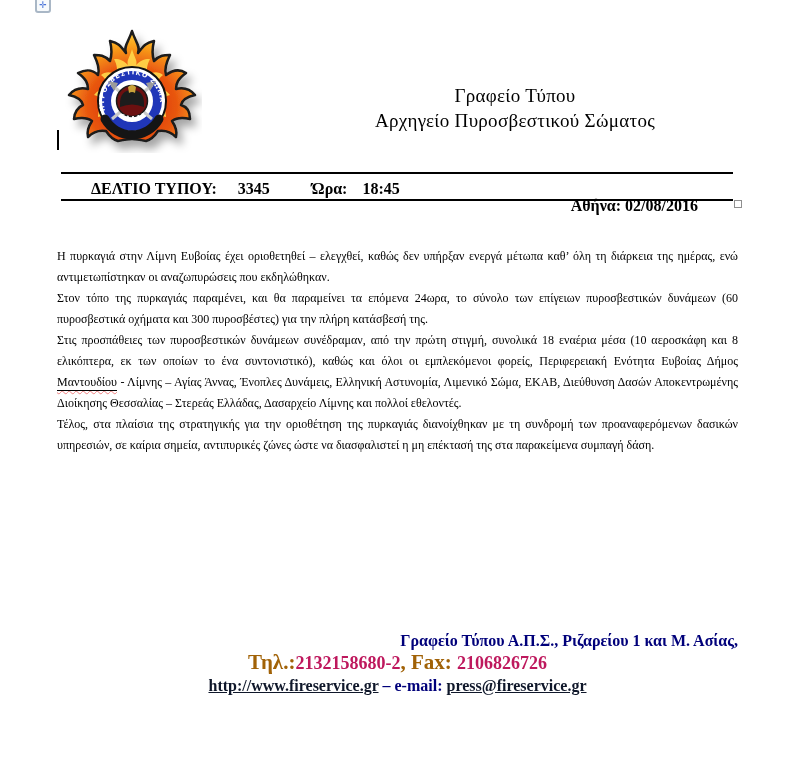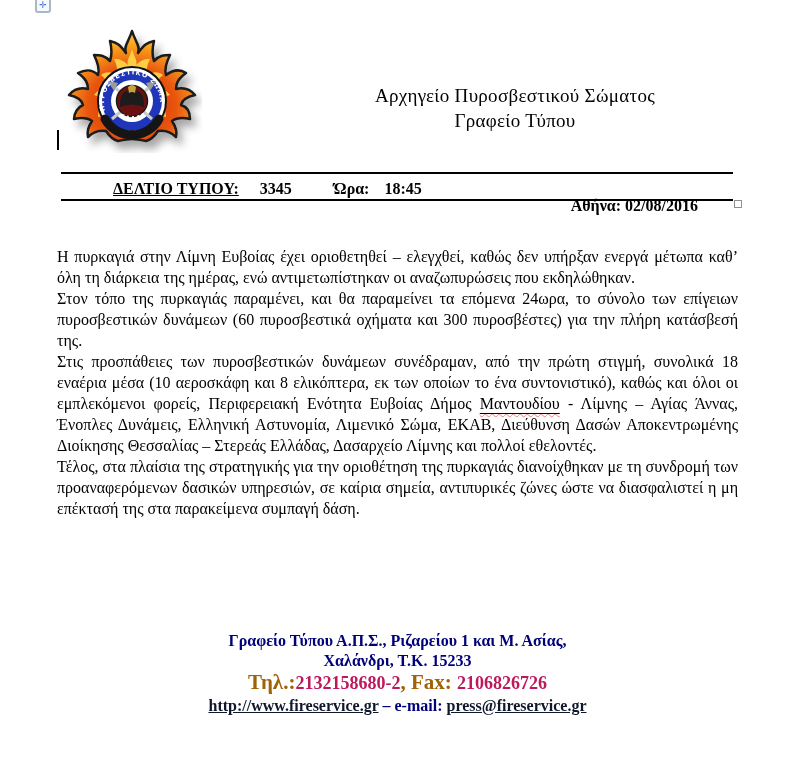--- a/index.html
+++ b/index.html
@@ -45,45 +45,45 @@
   }
 
   
   .rule { position: absolute; left: 61px; width: 672px; height: 2px; background: #000; }
   .rule-top { top: 172px; }
   .rule-bottom { top: 199px; }
   .press-line {
     position: absolute; left: 61px; top: 179px; width: 672px; height: 20px;
     font-weight: bold; font-size: 16px; line-height: 19px; white-space: nowrap;
   }
-  .press-label { margin-left: 52px; text-decoration: underline; }
+  .press-label { margin-left: 30px; }
   .press-number { margin-left: 17px; }
   .press-time-label { margin-left: 38px; }
   .press-time-value { margin-left: 11px; }
   .press-citydate { position: absolute; right: 35px; top: 17px; }
 
   
   .body-copy {
     position: absolute; left: 57px; top: 246px; width: 681px;
-    font-size: 16px; line-height: 21px; text-align: justify;
+    font-size: 12px; line-height: 21px; text-align: justify;
   }
   .body-copy p { margin: 0; }
   .misspelled {
     text-decoration: underline wavy #f08080;
     text-decoration-thickness: 1px;
     text-underline-offset: 4px;
   }
   .misspelled .solid-u { text-decoration: underline solid #000; }
 
   
   .footer {
     position: absolute; left: 57px; top: 631px; width: 681px;
     text-align: center; font-weight: bold;
   }
-  .footer .f-line1, .footer .f-line2 { color: #00007a; font-size: 16px; line-height: 20px; }
+  .footer .f-line1, .footer .f-line2 { color: #00007a; font-size: 16px; line-height: 20px; text-align: right; }
   .footer .f-line3 { line-height: 22px; }
   .footer .f-line4 { line-height: 22px; font-size: 16px; color: #00007a; }
   .navy-label { color: #a16207; font-size: 21px; }
   .black-number { color: #be185d; font-size: 18px; }
   .footer a, .footer .link {
     color: #0f172a; text-decoration: underline; cursor: pointer;
   }
 </style>
 </head>
 <body>
@@ -131,22 +131,22 @@
         <text font-size="6" fill="#ffffff" font-weight="bold" letter-spacing="1.5" font-family="'DejaVu Sans', sans-serif">
           <textPath href="#arcBottom" startOffset="22%">ΕΛΛΑΣ</textPath>
         </text>
       </g>
     </svg>
   </div>
 
   <div class="text-cursor"></div>
 
   <div class="org-header">
+    <div>Γραφείο Τύπου</div>
     <div>Αρχηγείο Πυροσβεστικού Σώματος</div>
-    <div>Γραφείο Τύπου</div>
   </div>
 
   <div class="rule rule-top"></div>
   <div class="press-line">
     <span class="press-label">ΔΕΛΤΙΟ  ΤΥΠΟΥ:</span>
     <span class="press-number">3345</span>
     <span class="press-time-label">Ώρα:</span>
     <span class="press-time-value">18:45</span>
     <span class="press-citydate">Αθήνα: 02/08/2016</span>
   </div>
@@ -155,21 +155,20 @@
 
   <div class="body-copy">
     <p>Η πυρκαγιά στην Λίμνη Ευβοίας  έχει οριοθετηθεί – ελεγχθεί, καθώς δεν υπήρξαν ενεργά μέτωπα καθ’ όλη τη διάρκεια της ημέρας, ενώ αντιμετωπίστηκαν οι αναζωπυρώσεις που εκδηλώθηκαν.</p>
     <p>Στον τόπο της πυρκαγιάς παραμένει, και θα παραμείνει τα επόμενα 24ωρα, το σύνολο των επίγειων πυροσβεστικών δυνάμεων (60 πυροσβεστικά οχήματα και 300 πυροσβέστες) για την πλήρη κατάσβεσή της.</p>
     <p><span>Στις προσπάθειες των πυροσβεστικών δυνάμεων συνέδραμαν, από την πρώτη στιγμή, συνολικά 18 εναέρια μέσα (10 αεροσκάφη και 8 ελικόπτερα, εκ των οποίων το ένα συντονιστικό), καθώς και όλοι οι εμπλεκόμενοι φορείς, Περιφερειακή Ενότητα Ευβοίας Δήμος </span><span class="misspelled"><span class="solid-u">Μαντουδίου</span></span><span> - Λίμνης – Αγίας Άννας, Ένοπλες Δυνάμεις, Ελληνική Αστυνομία, Λιμενικό Σώμα, ΕΚΑΒ, Διεύθυνση Δασών Αποκεντρωμένης Διοίκησης Θεσσαλίας – Στερεάς Ελλάδας, Δασαρχείο Λίμνης και πολλοί εθελοντές.</span></p>
     <p>Τέλος, στα πλαίσια της στρατηγικής για την οριοθέτηση της πυρκαγιάς διανοίχθηκαν με τη συνδρομή των προαναφερόμενων δασικών υπηρεσιών, σε καίρια σημεία, αντιπυρικές ζώνες ώστε να διασφαλιστεί η μη επέκτασή της στα παρακείμενα συμπαγή δάση.</p>
   </div>
 
   <div class="footer">
     <div class="f-line1">Γραφείο Τύπου Α.Π.Σ., Ριζαρείου 1 και Μ. Ασίας,</div>
-    <div class="f-line2">Χαλάνδρι, Τ.Κ. 15233</div>
     <div class="f-line3">
       <span class="navy-label">Τηλ.:</span><span class="black-number">2132158680-2</span><span class="navy-label">, </span><span class="navy-label">Fax: </span><span class="black-number">2106826726</span>
     </div>
     <div class="f-line4">
       <span class="link">http://www.fireservice.gr</span><span> – e-mail: </span><span class="link">press@fireservice.gr</span>
     </div>
   </div>
 
 </div>
 

